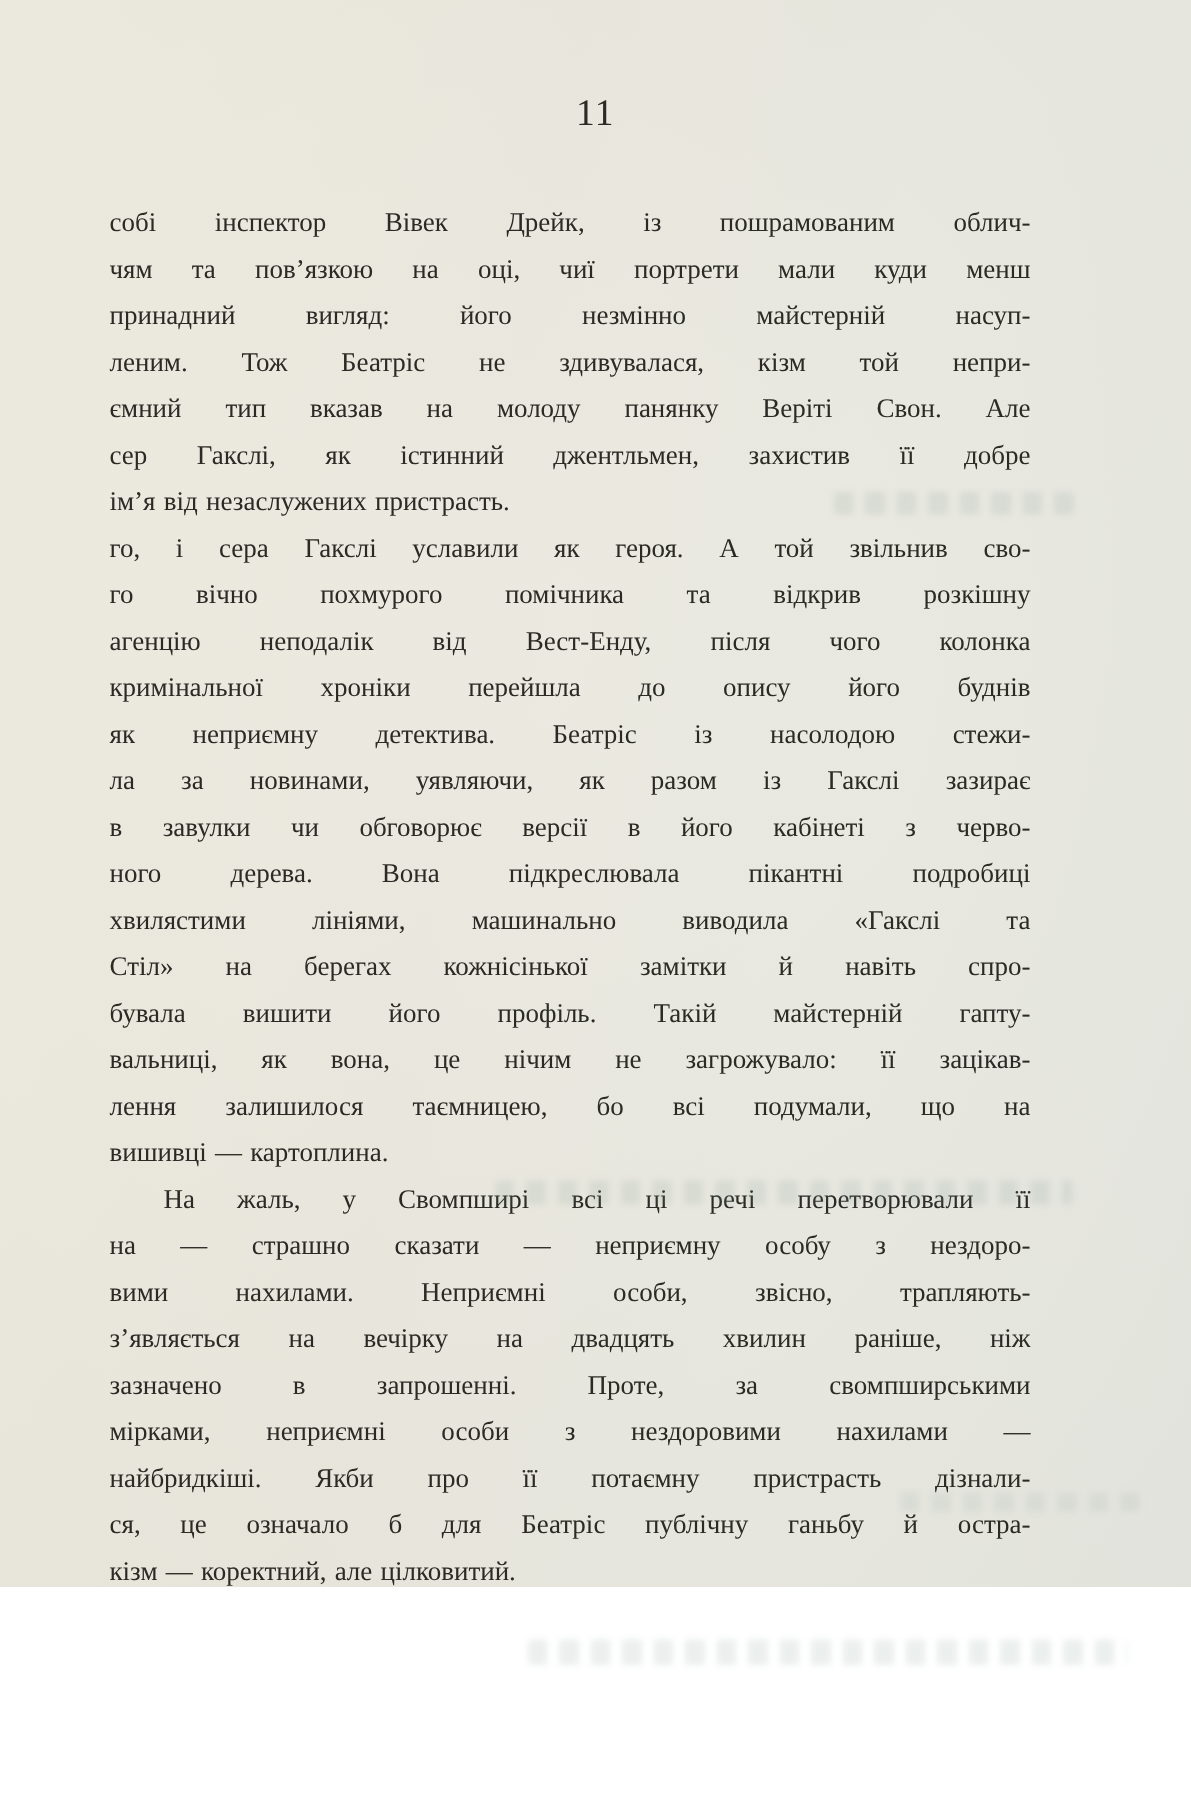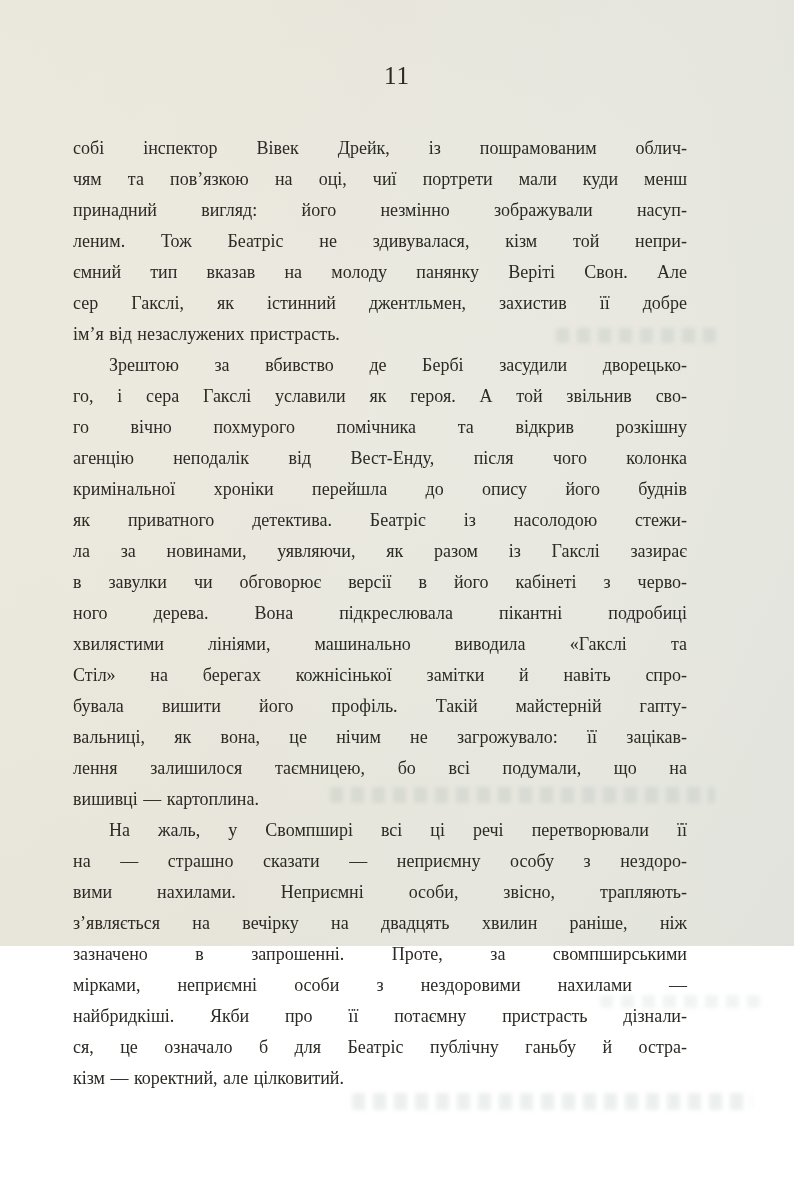--- a/index.html
+++ b/index.html
@@ -5,21 +5,21 @@
   :root{
     --paper:#e9e7dd;
     --ink:#2b2a25;
   }
   html,body{margin:0;padding:0;}
   body{
     width:794px;height:1200px;overflow:hidden;
     font-family:"Liberation Serif","DejaVu Serif",serif;
   }
   .page{
-    position:relative;width:794px;height:946px;
+    position:relative;width:794px;height:1058px;
     background:
       radial-gradient(ellipse 120% 90% at 40% 40%, rgba(255,255,255,0.10), rgba(0,0,0,0.02)),
       linear-gradient(100deg,#ece9dd 0%,#e9e7dc 40%,#e8e8e0 72%,#e5e6df 100%),
       var(--paper);
     color:var(--ink);
   }
   .page-number{
     position:absolute;top:62px;left:0;width:794px;
     text-align:center;font-size:25px;letter-spacing:1px;
     color:var(--ink);
@@ -54,33 +54,32 @@
 </head>
 <body>
 
 <div class="page">
   <div class="page-number">11</div>
 
   <div class="text-block" id="text-block">
       <div class="para">
         <div class="line">собі інспектор Вівек Дрейк, із пошрамованим облич-</div>
         <div class="line">чям та пов’язкою на оці, чиї портрети мали куди менш</div>
-        <div class="line">принадний вигляд: його незмінно зображували насуп-</div>
+        <div class="line">принадний вигляд: його незмінно майстерній насуп-</div>
         <div class="line">леним. Тож Беатріс не здивувалася, кізм той непри-</div>
         <div class="line">ємний тип вказав на молоду панянку Веріті Свон. Але</div>
         <div class="line">сер Гакслі, як істинний джентльмен, захистив її добре</div>
         <div class="line last">ім’я від незаслужених пристрасть.</div>
       </div>
       <div class="para">
-        <div class="line indent">Зрештою за вбивство де Бербі засудили дворецько-</div>
         <div class="line">го, і сера Гакслі уславили як героя. А той звільнив сво-</div>
         <div class="line">го вічно похмурого помічника та відкрив розкішну</div>
         <div class="line">агенцію неподалік від Вест-Енду, після чого колонка</div>
         <div class="line">кримінальної хроніки перейшла до опису його буднів</div>
-        <div class="line">як приватного детектива. Беатріс із насолодою стежи-</div>
+        <div class="line">як неприємну детектива. Беатріс із насолодою стежи-</div>
         <div class="line">ла за новинами, уявляючи, як разом із Гакслі зазирає</div>
         <div class="line">в завулки чи обговорює версії в його кабінеті з черво-</div>
         <div class="line">ного дерева. Вона підкреслювала пікантні подробиці</div>
         <div class="line">хвилястими лініями, машинально виводила «Гакслі та</div>
         <div class="line">Стіл» на берегах кожнісінької замітки й навіть спро-</div>
         <div class="line">бувала вишити його профіль. Такій майстерній гапту-</div>
         <div class="line">вальниці, як вона, це нічим не загрожувало: її зацікав-</div>
         <div class="line">лення залишилося таємницею, бо всі подумали, що на</div>
         <div class="line last">вишивці — картоплина.</div>
       </div>

